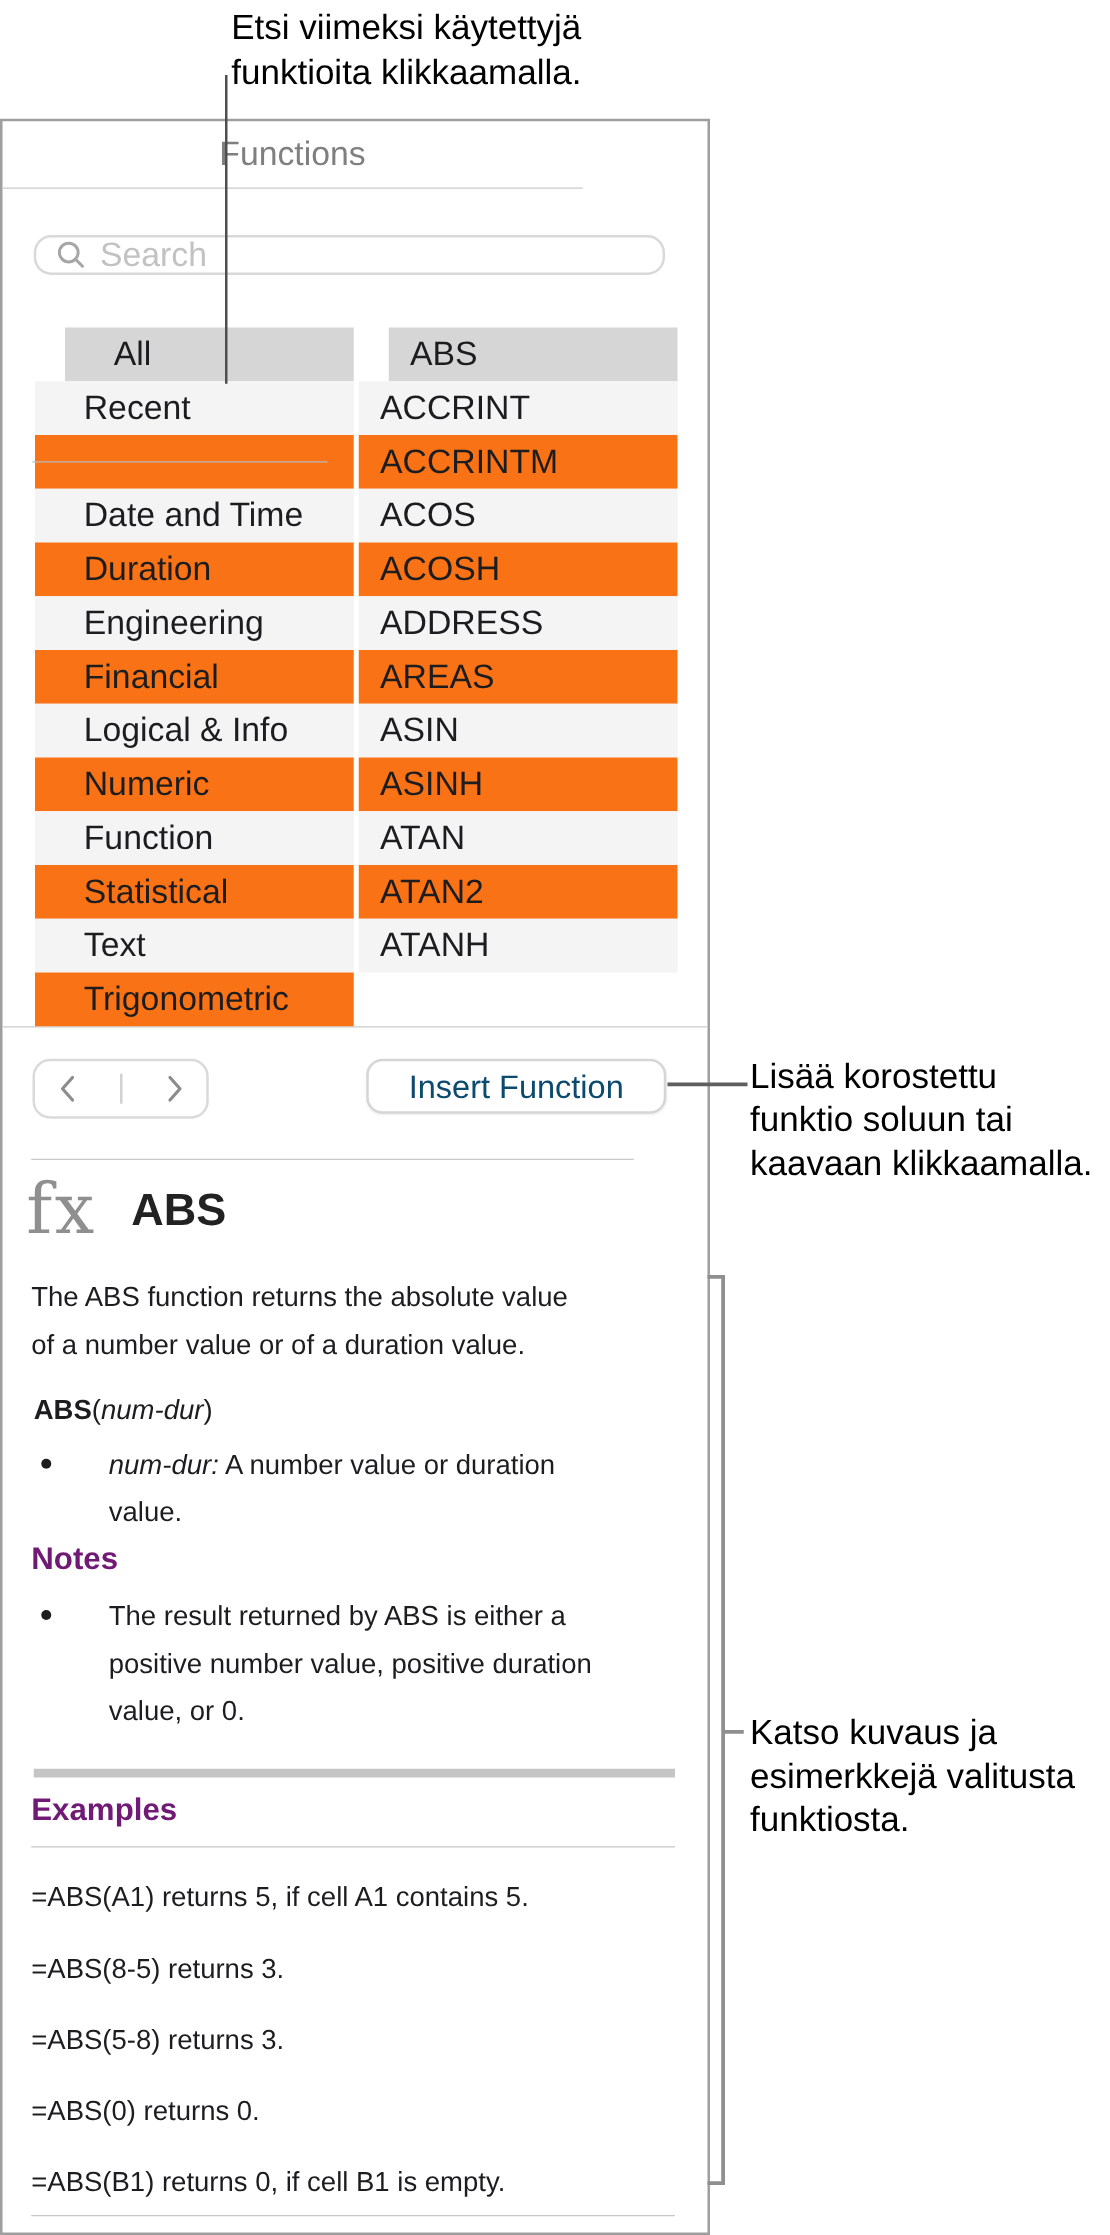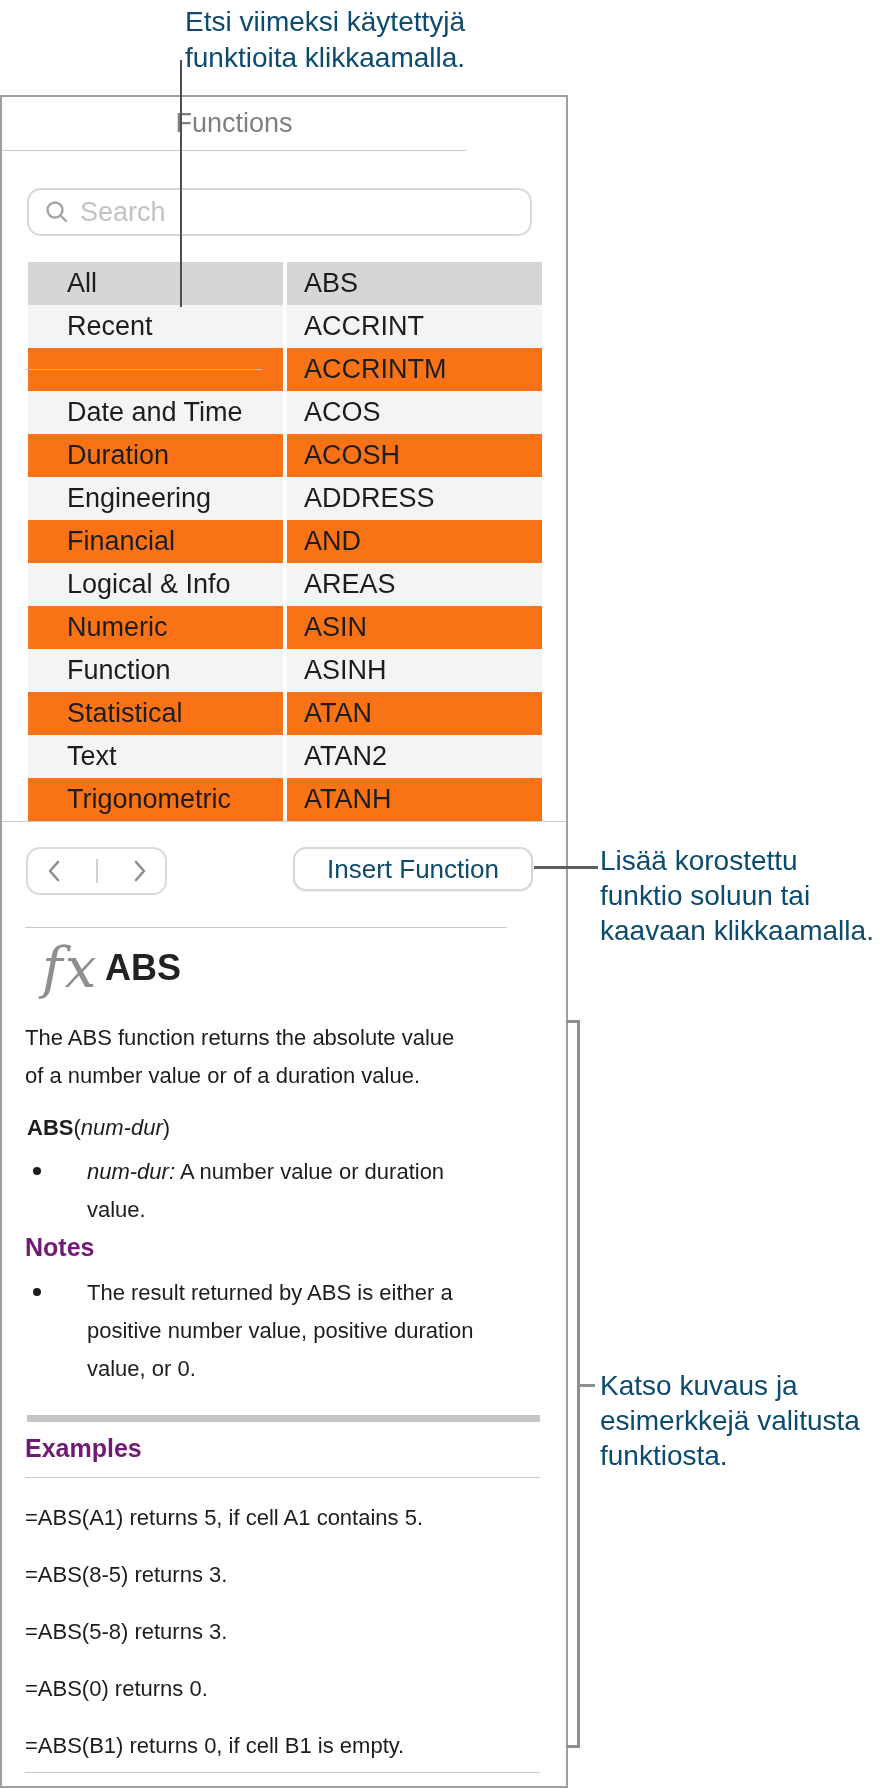--- a/index.html
+++ b/index.html
@@ -4,21 +4,21 @@
 <style>
   * { margin:0; padding:0; box-sizing:border-box; }
   html,body { background:#ffffff; }
   .page {
     position:relative; width:888px; height:1788px; overflow:hidden;
     font-family:"Liberation Sans","DejaVu Sans",sans-serif;
     color:#1d1d1f; background:#ffffff;
   }
   
   .callout-text {
-    position:absolute; white-space:pre-line; color:#0c4a6e;
+    position:absolute; white-space:pre-line; color:#000000;
     font-size:28px; line-height:36px;
   }
   .co-top   { left:185px; top:4px; }
   .co-right1{ left:600px; top:843px; line-height:35px; }
   .co-right2{ left:600px; top:1368px; line-height:35px; }
   .co-vline { position:absolute; left:180px; top:60px; width:2px; height:247px; background:#4f4f4f; z-index:5; }
   .co-hline { position:absolute; left:534px; top:866px; width:64px; height:3px; background:#5f5f5f; }
   .bracket-v   { position:absolute; left:577px; top:1020px; width:3px;  height:728px; background:#8f8f8f; }
   .bracket-top { position:absolute; left:566px; top:1020px; width:12px; height:3px;  background:#8f8f8f; }
   .bracket-bot { position:absolute; left:566px; top:1745px; width:12px; height:3px;  background:#8f8f8f; }
@@ -32,21 +32,21 @@
   .panel-header {
     position:absolute; left:0; top:0; width:464px; height:54px;
     border-bottom:1px solid #cacaca;
   }
   .panel-title {
     width:100%; text-align:center; line-height:53px;
     font-size:27px; color:#7f7f7f;
   }
   
   .search-box {
-    position:absolute; left:25px; top:91px; width:505px; height:48px;
+    position:absolute; left:25px; top:91px; width:505px; height:32px;
     border:2px solid #d9d9d9; border-radius:14px; background:#fff;
     display:flex; align-items:center;
   }
   .search-box svg { margin-left:15px; flex:0 0 auto; }
   .search-input {
     border:none; outline:none; background:transparent;
     font-family:inherit; font-size:27px; color:#1d1d1f;
     margin-left:10px; width:430px;
   }
   .search-input::placeholder { color:#c2c2c2; }
@@ -57,21 +57,21 @@
   .col { position:absolute; top:0; }
   .col-cat { left:26px;  width:255px; }
   .col-fn  { left:285px; width:255px; }
   .row {
     height:43px; display:flex; align-items:center;
     font-size:27px; color:#1d1d1f; background:#f97316; cursor:default;
   }
   .col-cat .row { padding-left:39px; }
   .col-fn  .row { padding-left:17px; }
   .row:nth-child(even) { background:#f4f4f5; }
-  .row.sel { background:#d6d6d6; }
+  .row.sel { background:#d6d6d6;margin-left:24px; }
   .gap-divider { width:236px; height:1px; background:#b9b9b9; margin-left:-20px; }
   .col-cat .row.gap { padding-left:0; justify-content:flex-start; }
   .col-cat .row.gap { padding-left:18px; }
 
   
   .nav-group {
     position:absolute; left:24px; top:750px; width:141px; height:48px;
     border:2px solid #dadada; border-radius:14px; background:#fff;
     display:flex; align-items:center; justify-content:space-around;
   }
@@ -80,22 +80,22 @@
     position:absolute; left:291px; top:750px; width:240px; height:44px;
     border:2px solid #d6d6d6; border-radius:13px; background:#fff;
     font-family:inherit; font-size:26px; color:#0c4a6e;
     display:flex; align-items:center; justify-content:center;
     box-shadow:0 1px 2px rgba(0,0,0,0.07); cursor:default;
   }
   .btn-sep { position:absolute; left:23px; top:830px; width:482px; height:1px; background:#c9c9c9; }
 
   
   .fx-glyph {
-    position:absolute; left:40px; top:838px;
-    font-family:"DejaVu Serif","Liberation Serif",serif; font-style:italic;
+    position:absolute; left:19px; top:838px;
+    font-family:"DejaVu Serif","Liberation Serif",serif; 
     font-size:56px; color:#8f8f8f; letter-spacing:2px;
   }
   .fn-name { position:absolute; left:103px; top:850px; font-size:36px; font-weight:bold; color:#222; }
   .doc-text { position:absolute; white-space:pre-line; font-size:22px; line-height:38px; color:#1d1d1f; }
   .summary { left:23px; top:922px; }
   .syntax  { left:25px; top:1012px; white-space:normal; }
   .syntax b { font-weight:bold; }
   .syntax i, .bullet i { font-style:italic; }
   .bullet { position:absolute; font-size:22px; line-height:38px; }
   .bullet .dot {
@@ -156,21 +156,20 @@
         <div class="row">Text</div>
         <div class="row">Trigonometric</div>
       </div>
       <div class="col col-fn">
         <div class="row sel">ABS</div>
         <div class="row">ACCRINT</div>
         <div class="row">ACCRINTM</div>
         <div class="row">ACOS</div>
         <div class="row">ACOSH</div>
         <div class="row">ADDRESS</div>
-        <div class="row">AND</div>
         <div class="row">AREAS</div>
         <div class="row">ASIN</div>
         <div class="row">ASINH</div>
         <div class="row">ATAN</div>
         <div class="row">ATAN2</div>
         <div class="row">ATANH</div>
       </div>
     </div>
 
     <div class="nav-group">

